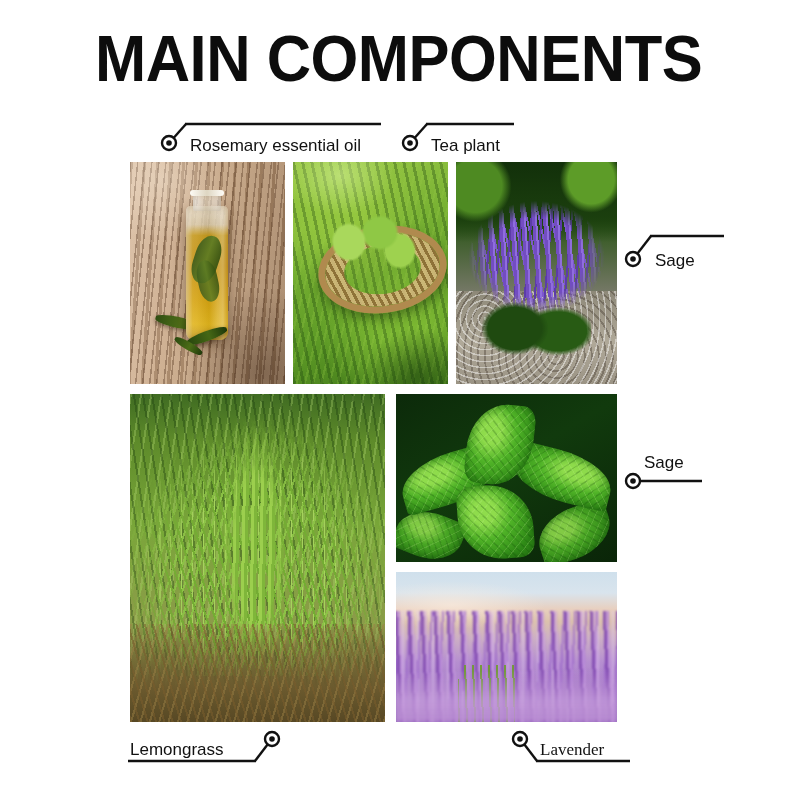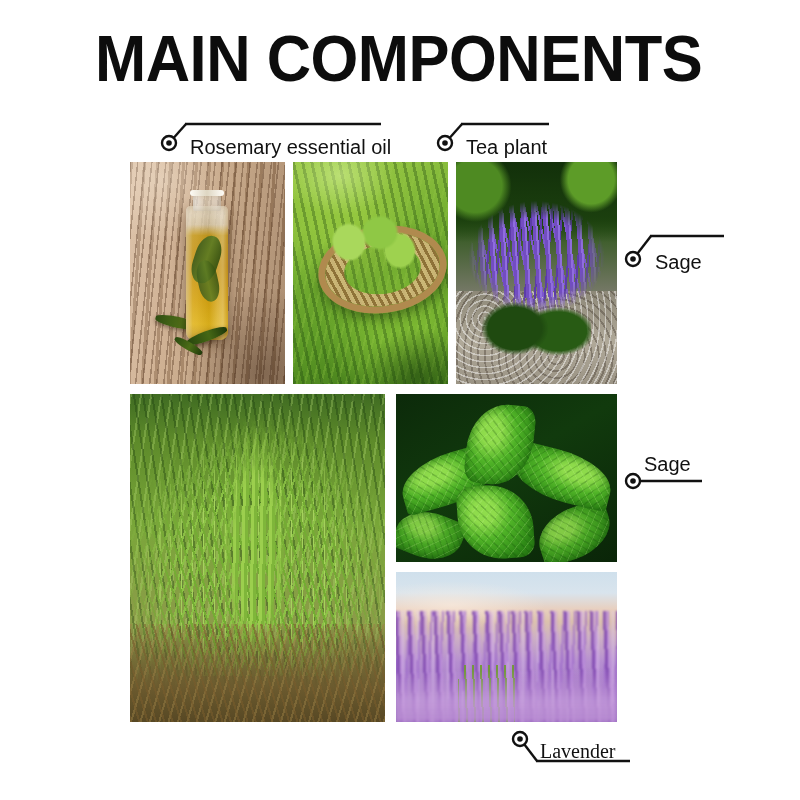--- a/index.html
+++ b/index.html
@@ -256,21 +256,21 @@
   .lav-front{
     position:absolute;left:0;top:66%;width:100%;height:34%;
     background:linear-gradient(180deg, rgba(205,170,225,0), rgba(200,160,220,.75) 60%, rgba(185,140,210,.9));
     filter:blur(2px);
   }
 
   
   .callout{position:absolute;}
   .callout .lbl{
     position:absolute;
-    font-size:20px;
+    font-size:17px;
     color:#111111;
     white-space:nowrap;
     line-height:1;
   }
   .callout svg{position:absolute;left:0;top:0;overflow:visible;}
   .callout svg line{stroke:#111111;stroke-width:2.4;}
   .callout svg circle.ring{fill:#ffffff;stroke:#111111;stroke-width:2.4;}
   .callout svg circle.core{fill:#111111;stroke:none;}
 </style>
 </head>
@@ -351,21 +351,21 @@
   <div class="callout" style="left:160px;top:118px;width:230px;height:34px;">
     <svg width="230" height="34">
       <line x1="10" y1="24" x2="26" y2="6"></line>
       <line x1="25" y1="6" x2="221" y2="6"></line>
       <circle class="ring" cx="9" cy="25" r="7"></circle>
       <circle class="core" cx="9" cy="25" r="2.8"></circle>
     </svg>
     <div class="lbl" style="left:30px;top:19px;">Rosemary essential oil</div>
   </div>
 
-  <div class="callout" style="left:436px;top:118px;width:120px;height:34px;">
+  <div class="callout" style="left:401px;top:118px;width:120px;height:34px;">
     <svg width="120" height="34">
       <line x1="10" y1="24" x2="26" y2="6"></line>
       <line x1="25" y1="6" x2="113" y2="6"></line>
       <circle class="ring" cx="9" cy="25" r="7"></circle>
       <circle class="core" cx="9" cy="25" r="2.8"></circle>
     </svg>
     <div class="lbl" style="left:30px;top:19px;">Tea plant</div>
   </div>
 
   <div class="callout" style="left:624px;top:228px;width:110px;height:40px;">
@@ -380,20 +380,29 @@
 
   <div class="callout" style="left:624px;top:448px;width:110px;height:42px;">
     <svg width="110" height="42">
       <line x1="16" y1="33" x2="78" y2="33"></line>
       <circle class="ring" cx="9" cy="33" r="7"></circle>
       <circle class="core" cx="9" cy="33" r="2.8"></circle>
     </svg>
     <div class="lbl" style="left:20px;top:6px;">Sage</div>
   </div>
 
+  <div class="callout" style="left:128px;top:728px;width:160px;height:42px;">
+    <svg width="160" height="42">
+      <line x1="0" y1="33" x2="128" y2="33"></line>
+      <line x1="127" y1="33" x2="143" y2="12"></line>
+      <circle class="ring" cx="144" cy="11" r="7"></circle>
+      <circle class="core" cx="144" cy="11" r="2.8"></circle>
+    </svg>
+    <div class="lbl" style="left:2px;top:13px;">Lemongrass</div>
+  </div>
 
   <div class="callout" style="left:512px;top:728px;width:150px;height:42px;font-family:Liberation Serif, serif;">
     <svg width="150" height="42">
       <line x1="24" y1="33" x2="118" y2="33"></line>
       <line x1="25" y1="33" x2="9" y2="12"></line>
       <circle class="ring" cx="8" cy="11" r="7"></circle>
       <circle class="core" cx="8" cy="11" r="2.8"></circle>
     </svg>
     <div class="lbl" style="left:28px;top:13px;">Lavender</div>
   </div>

